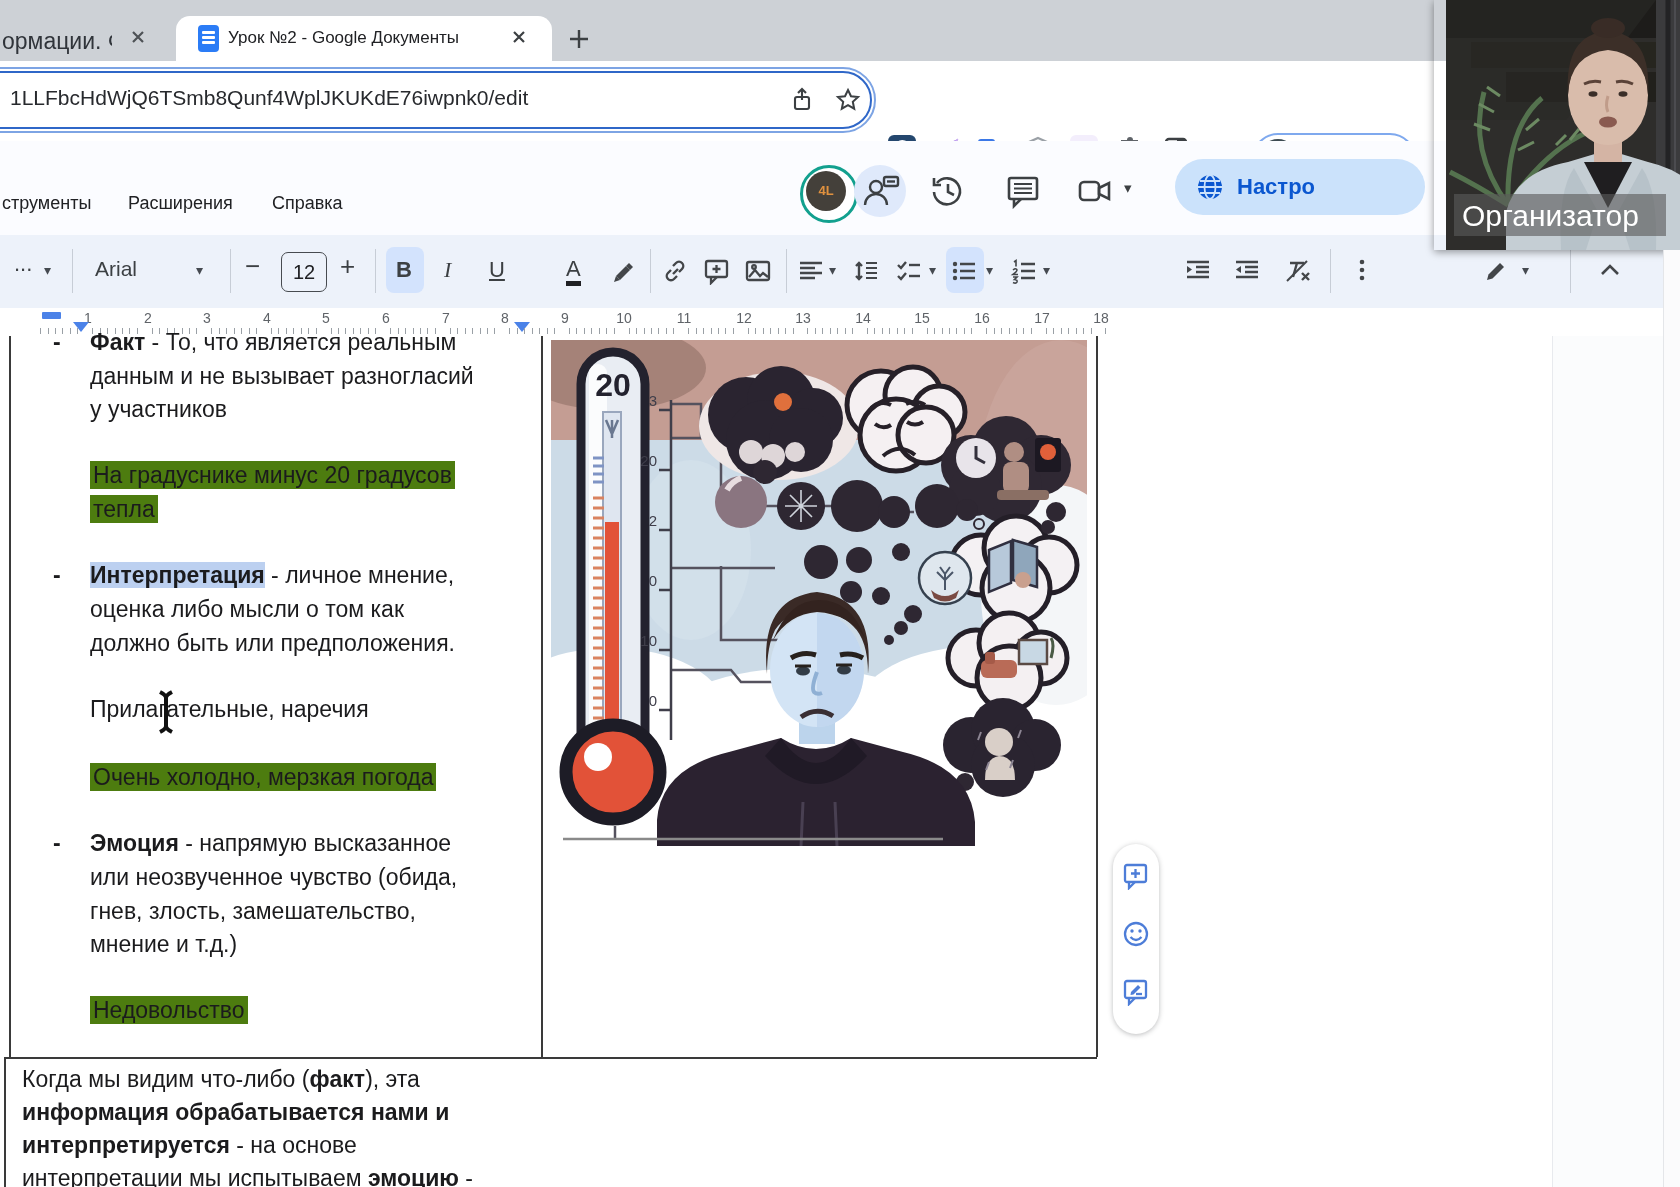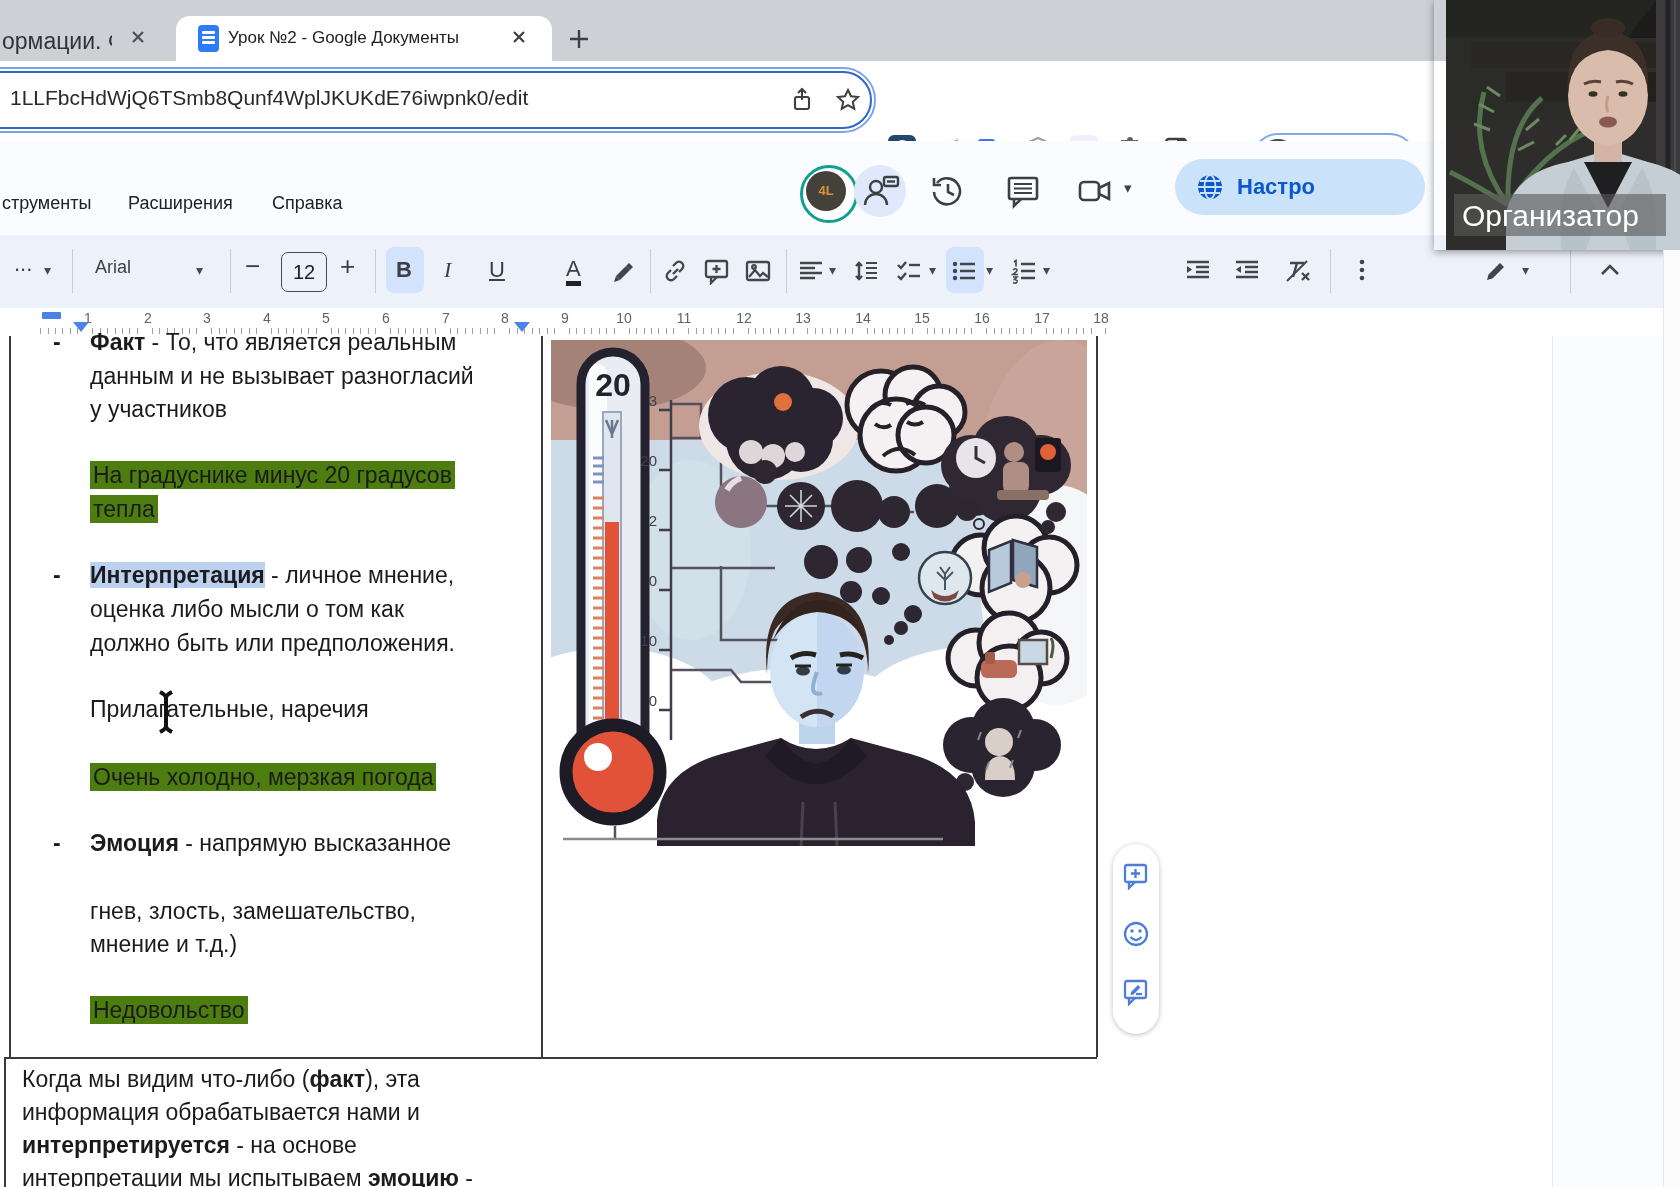--- a/index.html
+++ b/index.html
@@ -233,21 +233,21 @@
           </svg>
       </span>
       <span class="lbl">Настро</span>
     </div>
   </div>
 
   <div class="abs toolbar">
     <span class="tbtxt" style="left:14px;top:16px;">...</span>
     <span class="car" style="left:44px;">▾</span>
     <span class="tdiv" style="left:72px;"></span>
-    <span class="tbtxt" style="left:95px;font-size:18px;">Arial</span>
+    <span class="tbtxt" style="left:95px;font-size:21px;">Arial</span>
     <span class="car" style="left:196px;">▾</span>
     <span class="tdiv" style="left:230px;"></span>
     <span class="tbtxt" style="left:245px;font-size:26px;top:16px;">−</span>
     <span class="sizebox">12</span>
     <span class="tbtxt" style="left:340px;font-size:26px;top:16px;">+</span>
     <span class="tdiv" style="left:375px;"></span>
     <span class="chip" style="left:386px;"></span>
     <span class="tbtxt bold" style="left:396px;">B</span>
     <span class="tbtxt" style="left:444px;font-style:italic;font-family:'Liberation Serif',serif;">I</span>
     <span class="tbtxt" style="left:489px;text-decoration:underline;">U</span>
@@ -562,27 +562,28 @@
           <g stroke="#111" stroke-width="4" fill="none">
         <path d="M5,4 q6,3 6,6 q0,-3 6,-6 M5,44 q6,-3 6,-6 q0,3 6,6 M11,9 V39"></path>
           </g>
         </svg>
     </span>
 
     <span class="t" style="left:90px;top:428px;"><span class="hl">Очень холодно, мерзкая погода</span></span>
 
     <span class="t bold dash" style="top:494px;">-</span>
     <span class="t" style="left:90px;top:494px;"><b class="bold">Эмоция</b><span> - напрямую высказанное</span></span>
+    <span class="t" style="left:90px;top:528px;">или неозвученное чувство (обида,</span>
     <span class="t" style="left:90px;top:562px;">гнев, злость, замешательство,</span>
     <span class="t" style="left:90px;top:595px;">мнение и т.д.)</span>
 
     <span class="t" style="left:90px;top:661px;"><span class="hl">Недовольство</span></span>
 
     <span class="t" style="left:22px;top:730px;"><span>Когда мы видим что-либо (</span><b class="bold">факт</b><span>), эта</span></span>
-    <span class="t" style="left:22px;top:763px;">информация обрабатывается нами и</span>
+    <span class="t" style="left:22px;top:763px;font-weight:bold;">информация обрабатывается нами и</span>
     <span class="t" style="left:22px;top:796px;"><b class="bold">интерпретируется</b><span> - на основе</span></span>
     <span class="t" style="left:22px;top:829px;"><span>интерпретации мы испытываем </span><b class="bold">эмоцию</b><span> -</span></span>
 
     <div class="abs" style="left:551px;top:4px;width:536px;height:506px;">
       <svg width="536" height="506" viewBox="0 0 536 506">
         <rect width="536" height="506" fill="#ffffff"></rect>
         <rect x="0" y="0" width="536" height="150" fill="#c49d93"></rect>
         <ellipse cx="60" cy="28" rx="95" ry="42" fill="#8d6b63" opacity="0.55"></ellipse>
         <ellipse cx="510" cy="150" rx="85" ry="150" fill="#c9a49b"></ellipse>
         <rect x="0" y="100" width="450" height="268" fill="#ccdbe7"></rect>

